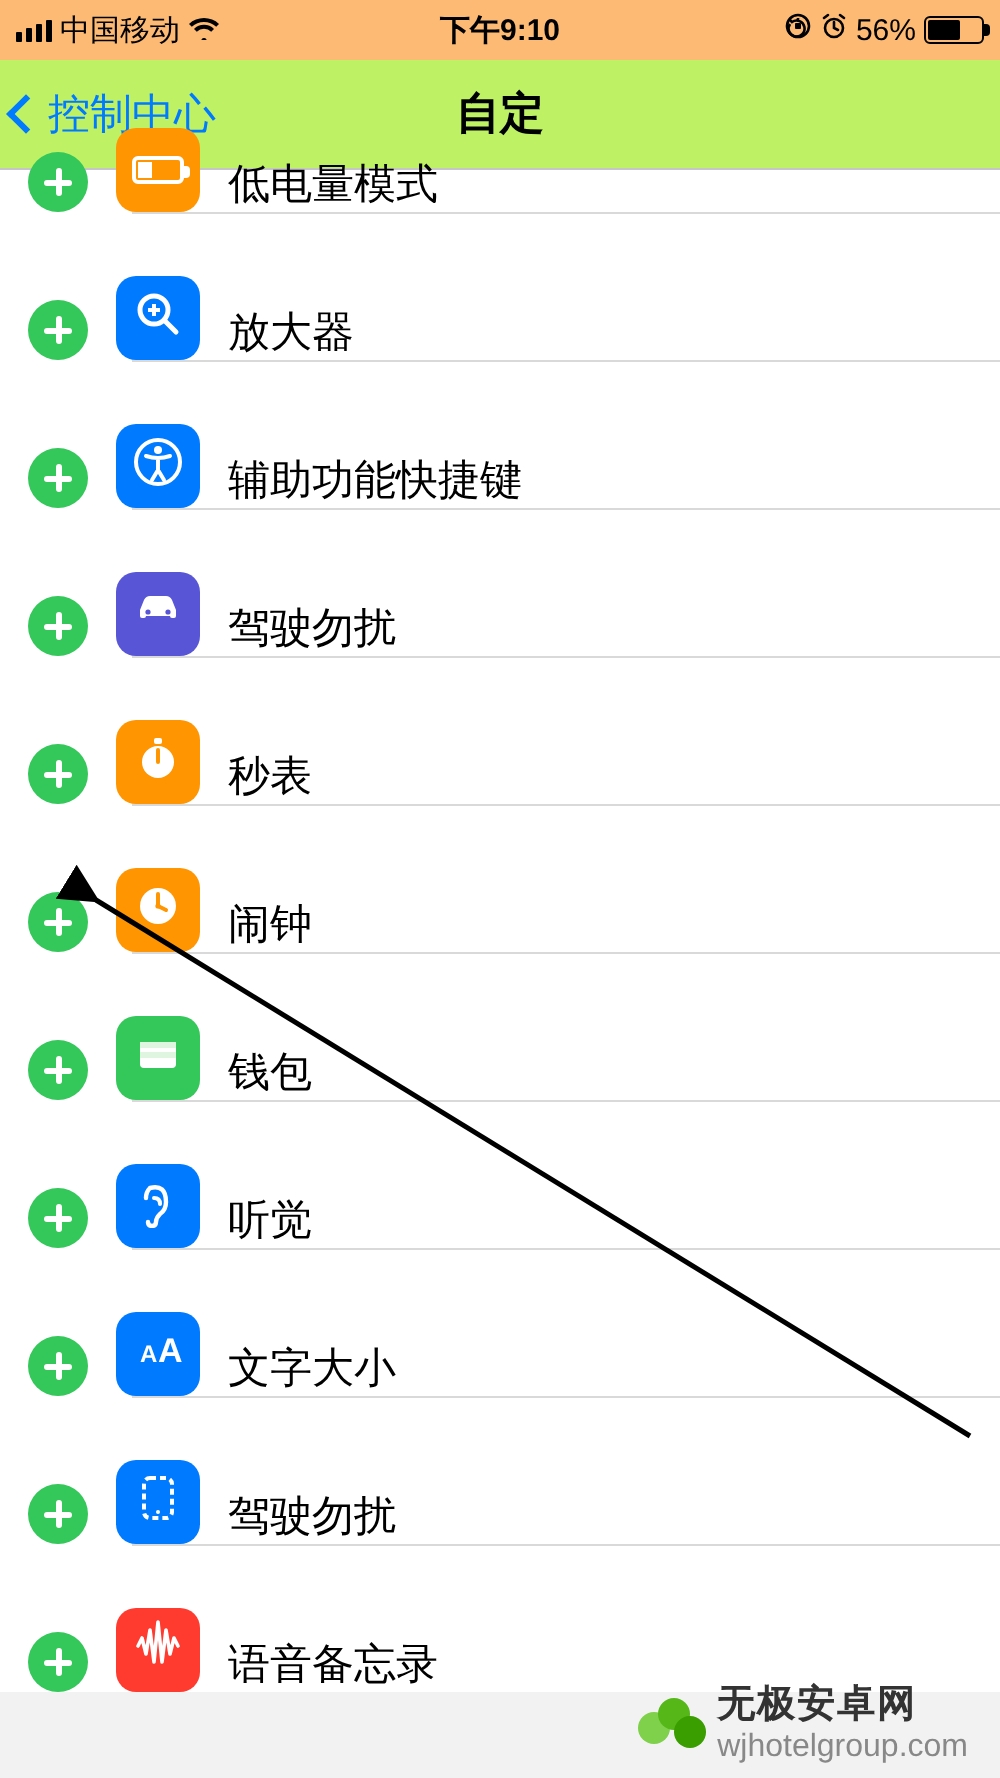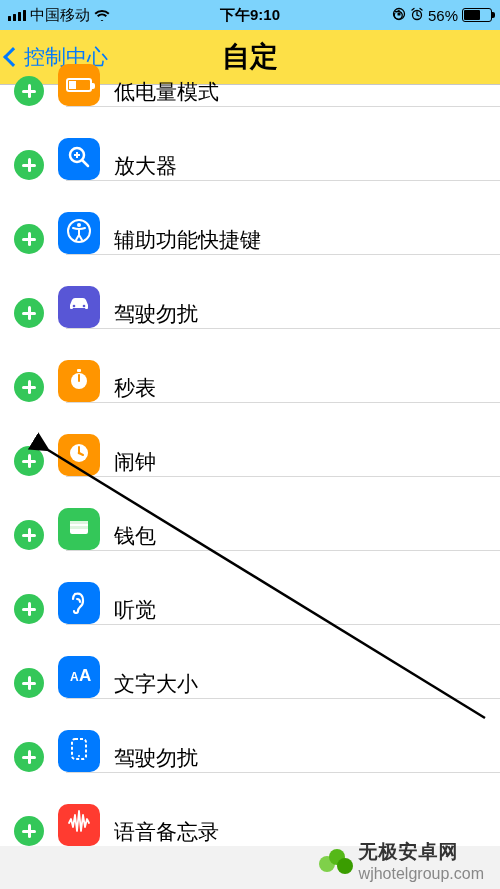--- a/index.html
+++ b/index.html
@@ -7,21 +7,21 @@
     width: 500px; height: 889px;
     font-family: -apple-system, "PingFang SC", "Helvetica Neue", Arial, sans-serif;
     background: #f2f2f2;
     color: #000;
     overflow: hidden;
     position: relative;
   }
   
   .statusbar {
     height: 30px;
-    background: #7dd3fc;
+    background: #fdba74;
     display: flex;
     align-items: center;
     justify-content: space-between;
     font-size: 15px;
     padding: 0 8px;
   }
   .sb-left, .sb-right { display: flex; align-items: center; gap: 4px; }
   .sb-center { position:absolute; left:0; right:0; text-align:center; font-weight:600; font-size:15px; pointer-events:none;}
   .signal { display:flex; align-items:flex-end; gap:2px; }
   .signal span { width:3px; background:#000; display:inline-block; border-radius:0.5px;}
@@ -35,26 +35,26 @@
     position: relative; display:inline-block;
   }
   .battery::after{
     content:""; position:absolute; right:-4px; top:3px;
     width:3px; height:6px; background:#000; border-radius:0 2px 2px 0;
   }
   .battery .fill{ position:absolute; left:1px; top:1px; bottom:1px; background:#000; border-radius:1px;}
   
   .navbar {
     height: 55px;
-    background: #fde047;
+    background: #bef264;
     border-bottom: 1px solid #c6c6c8;
     display:flex; align-items:center; justify-content:center;
     position:relative;
   }
-  .nav-title{ font-size:28px; font-weight:600; }
+  .nav-title{ font-size:22px; font-weight:600; }
   .nav-back{
     position:absolute; left:6px; top:0; bottom:0;
     display:flex; align-items:center; gap:2px;
     color:#007aff; font-size:21px;
   }
   .chev{ width:14px; height:14px; border-left:3px solid #007aff; border-bottom:3px solid #007aff; transform:rotate(45deg); margin-right:2px;}
   
   .list { background:#fff; }
   .row {
     height: 74px;

